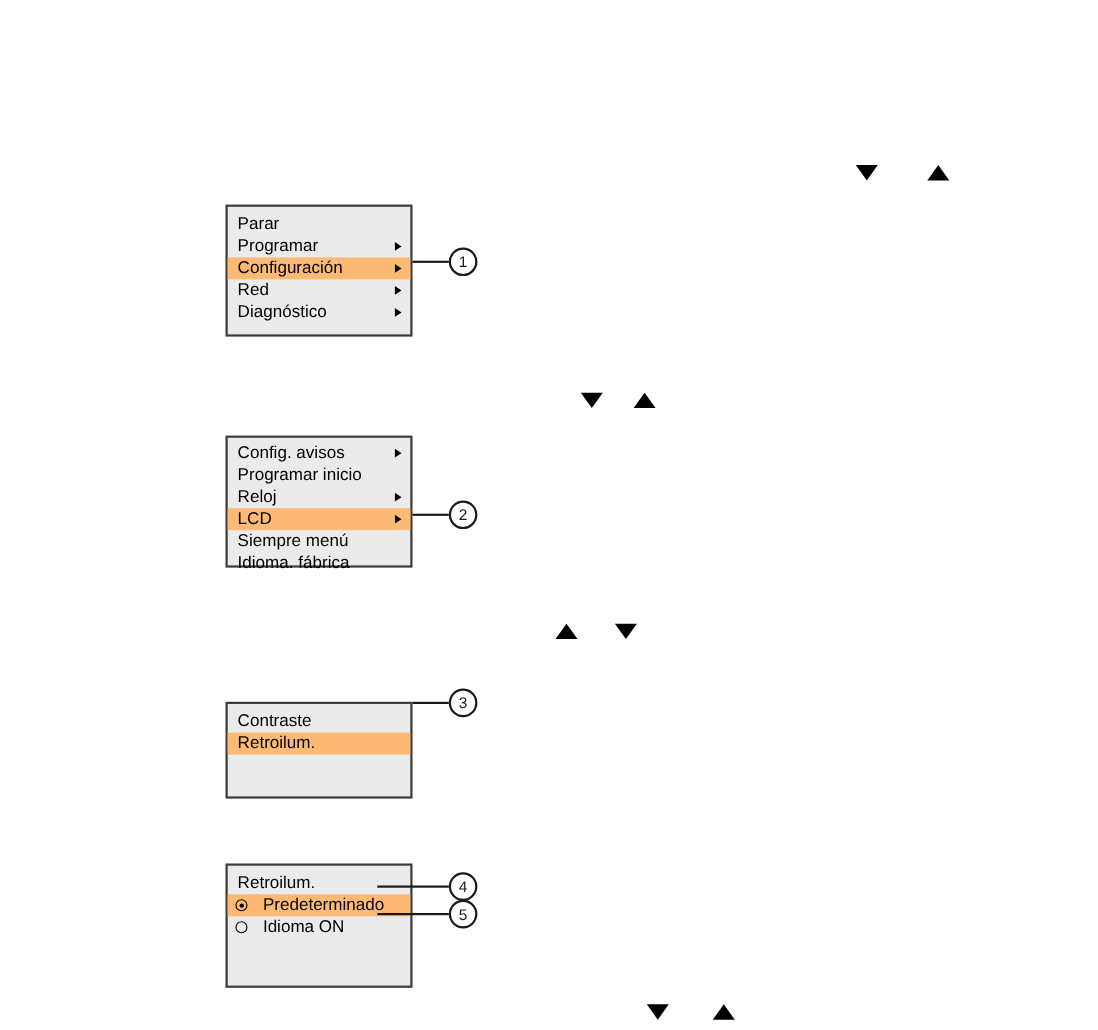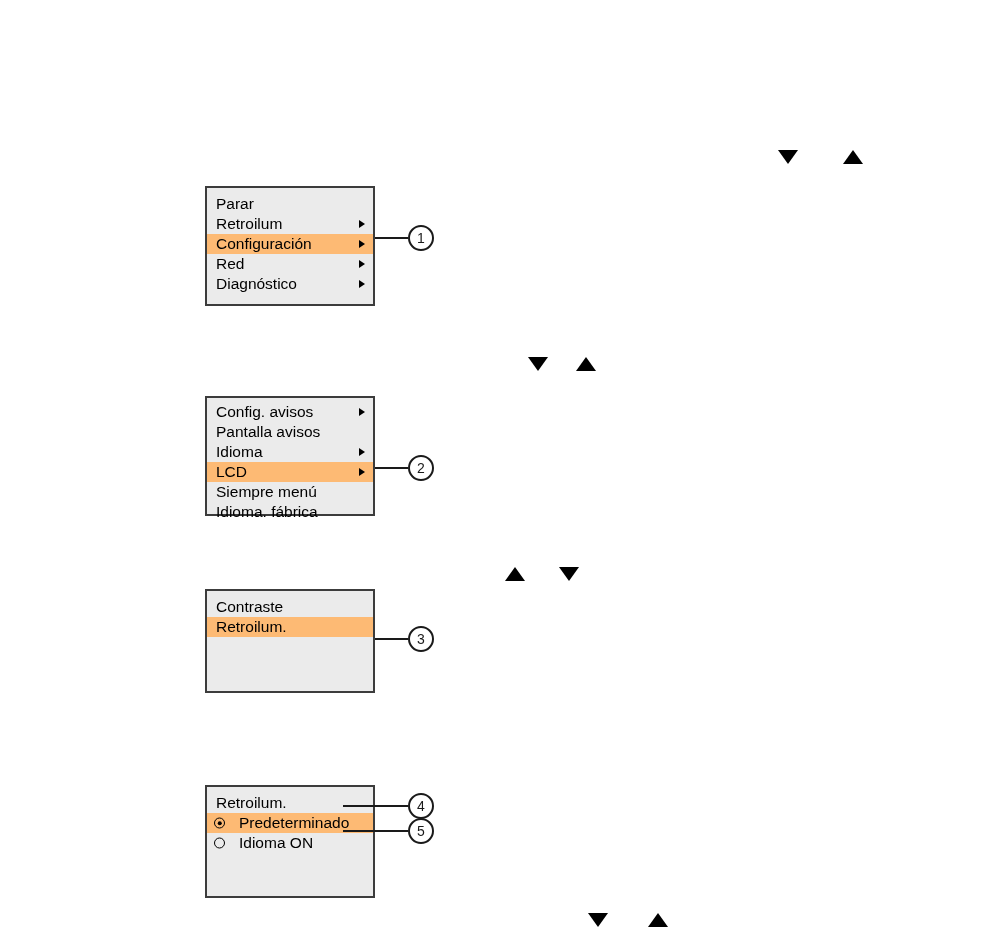--- a/index.html
+++ b/index.html
@@ -125,21 +125,21 @@
 </head>
 <body>
 
 <div class="stage" id="stage">
     <div class="panel" style="left: 205px; top: 186px; width: 170px; height: 120px;">
       <div class="rows" style="top: 6px;">
         <div class="row">
           <span class="label">Parar</span>
         </div>
         <div class="row">
-          <span class="label">Retroilum</span>
+          <span class="label">Programar</span>
           <span class="caret"></span>
         </div>
         <div class="row sel">
           <span class="label">Configuración</span>
           <span class="caret"></span>
         </div>
         <div class="row">
           <span class="label">Red</span>
           <span class="caret"></span>
         </div>
@@ -149,39 +149,39 @@
         </div>
       </div>
     </div>
     <div class="panel" style="left: 205px; top: 396px; width: 170px; height: 120px; text-align: right;">
       <div class="rows" style="top: 4px;">
         <div class="row">
           <span class="label">Config. avisos</span>
           <span class="caret"></span>
         </div>
         <div class="row">
-          <span class="label">Pantalla avisos</span>
-        </div>
-        <div class="row">
-          <span class="label">Idioma</span>
+          <span class="label">Programar inicio</span>
+        </div>
+        <div class="row">
+          <span class="label">Reloj</span>
           <span class="caret"></span>
         </div>
         <div class="row sel">
           <span class="label">LCD</span>
           <span class="caret"></span>
         </div>
         <div class="row">
           <span class="label">Siempre menú</span>
         </div>
         <div class="row">
           <span class="label">Idioma. fábrica</span>
         </div>
       </div>
     </div>
-    <div class="panel" style="left: 205px; top: 589px; width: 170px; height: 104px;">
+    <div class="panel" style="left: 205px; top: 638px; width: 170px; height: 88px;">
       <div class="rows" style="top: 6px;">
         <div class="row">
           <span class="label">Contraste</span>
         </div>
         <div class="row sel">
           <span class="label">Retroilum.</span>
         </div>
       </div>
     </div>
     <div class="panel" style="left: 205px; top: 785px; width: 170px; height: 113px;">

